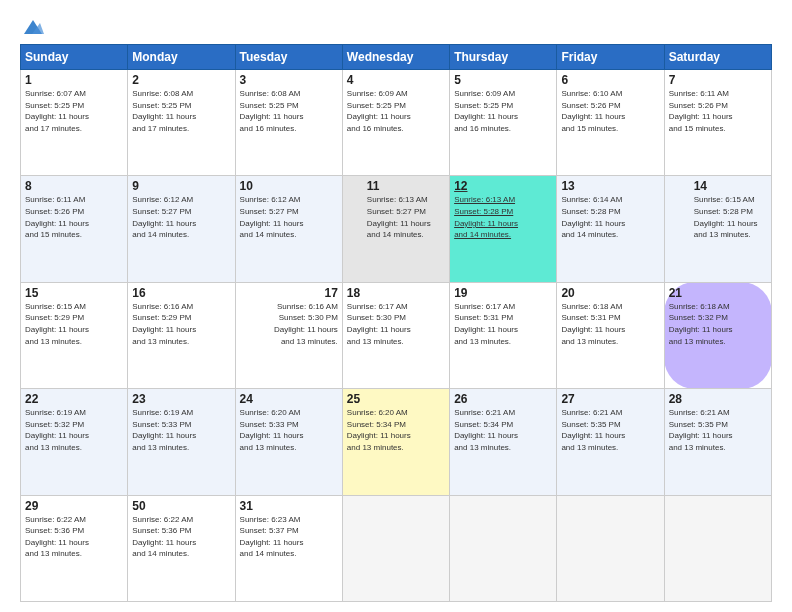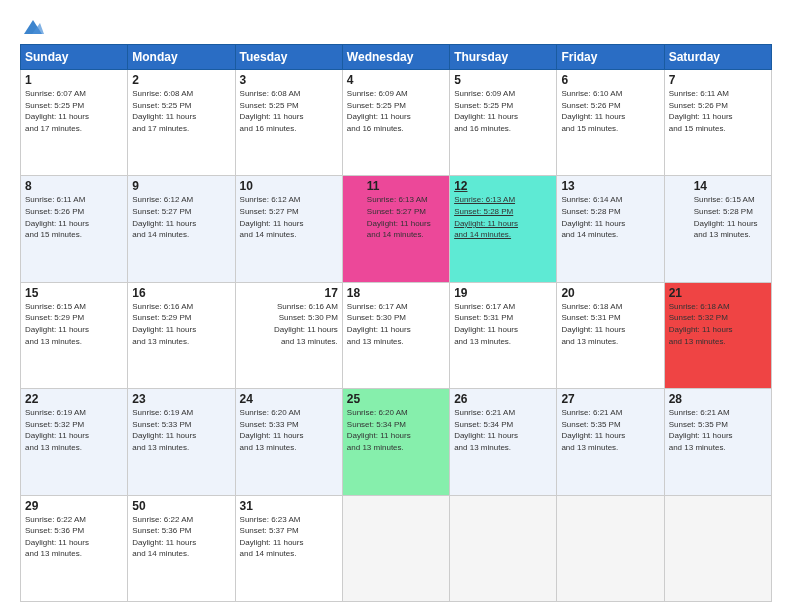--- a/index.html
+++ b/index.html
@@ -198,21 +198,21 @@
 Daylight: 11 hours
 and 14 minutes.</div>
           </td>
           <td style="background: rgb(238, 243, 251);">
             <span class="day-num">10</span>
             <div class="day-info" style="white-space: pre-line;">Sunrise: 6:12 AM
 Sunset: 5:27 PM
 Daylight: 11 hours
 and 14 minutes.</div>
           </td>
-          <td style="background: #ec4899; padding-left: 24px;">
+          <td style="background: #e5e5e5; padding-left: 24px;">
             <span class="day-num">11</span>
             <div class="day-info" style="white-space: pre-line;">Sunrise: 6:13 AM
 Sunset: 5:27 PM
 Daylight: 11 hours
 and 14 minutes.</div>
           </td>
           <td style="background: #5eead4; text-decoration: underline;">
             <span class="day-num">12</span>
             <div class="day-info" style="white-space: pre-line;">Sunrise: 6:13 AM
 Sunset: 5:28 PM
@@ -270,21 +270,21 @@
 Daylight: 11 hours
 and 13 minutes.</div>
           </td>
           <td style="background: rgb(255, 255, 255);">
             <span class="day-num">20</span>
             <div class="day-info" style="white-space: pre-line;">Sunrise: 6:18 AM
 Sunset: 5:31 PM
 Daylight: 11 hours
 and 13 minutes.</div>
           </td>
-          <td style="background: #ef4444;">
+          <td style="background: #c4b5fd; border-radius: 31px;">
             <span class="day-num">21</span>
             <div class="day-info" style="white-space: pre-line;">Sunrise: 6:18 AM
 Sunset: 5:32 PM
 Daylight: 11 hours
 and 13 minutes.</div>
           </td>
         </tr>
         <tr>
           <td style="background: rgb(238, 243, 251);">
             <span class="day-num">22</span>
@@ -300,21 +300,21 @@
 Daylight: 11 hours
 and 13 minutes.</div>
           </td>
           <td style="background: rgb(238, 243, 251);">
             <span class="day-num">24</span>
             <div class="day-info" style="white-space: pre-line;">Sunrise: 6:20 AM
 Sunset: 5:33 PM
 Daylight: 11 hours
 and 13 minutes.</div>
           </td>
-          <td style="background: #86efac; margin-left: 16px;">
+          <td style="background: #fef9c3; margin-left: 16px;">
             <span class="day-num">25</span>
             <div class="day-info" style="white-space: pre-line;">Sunrise: 6:20 AM
 Sunset: 5:34 PM
 Daylight: 11 hours
 and 13 minutes.</div>
           </td>
           <td style="background: rgb(238, 243, 251);">
             <span class="day-num">26</span>
             <div class="day-info" style="white-space: pre-line;">Sunrise: 6:21 AM
 Sunset: 5:34 PM

